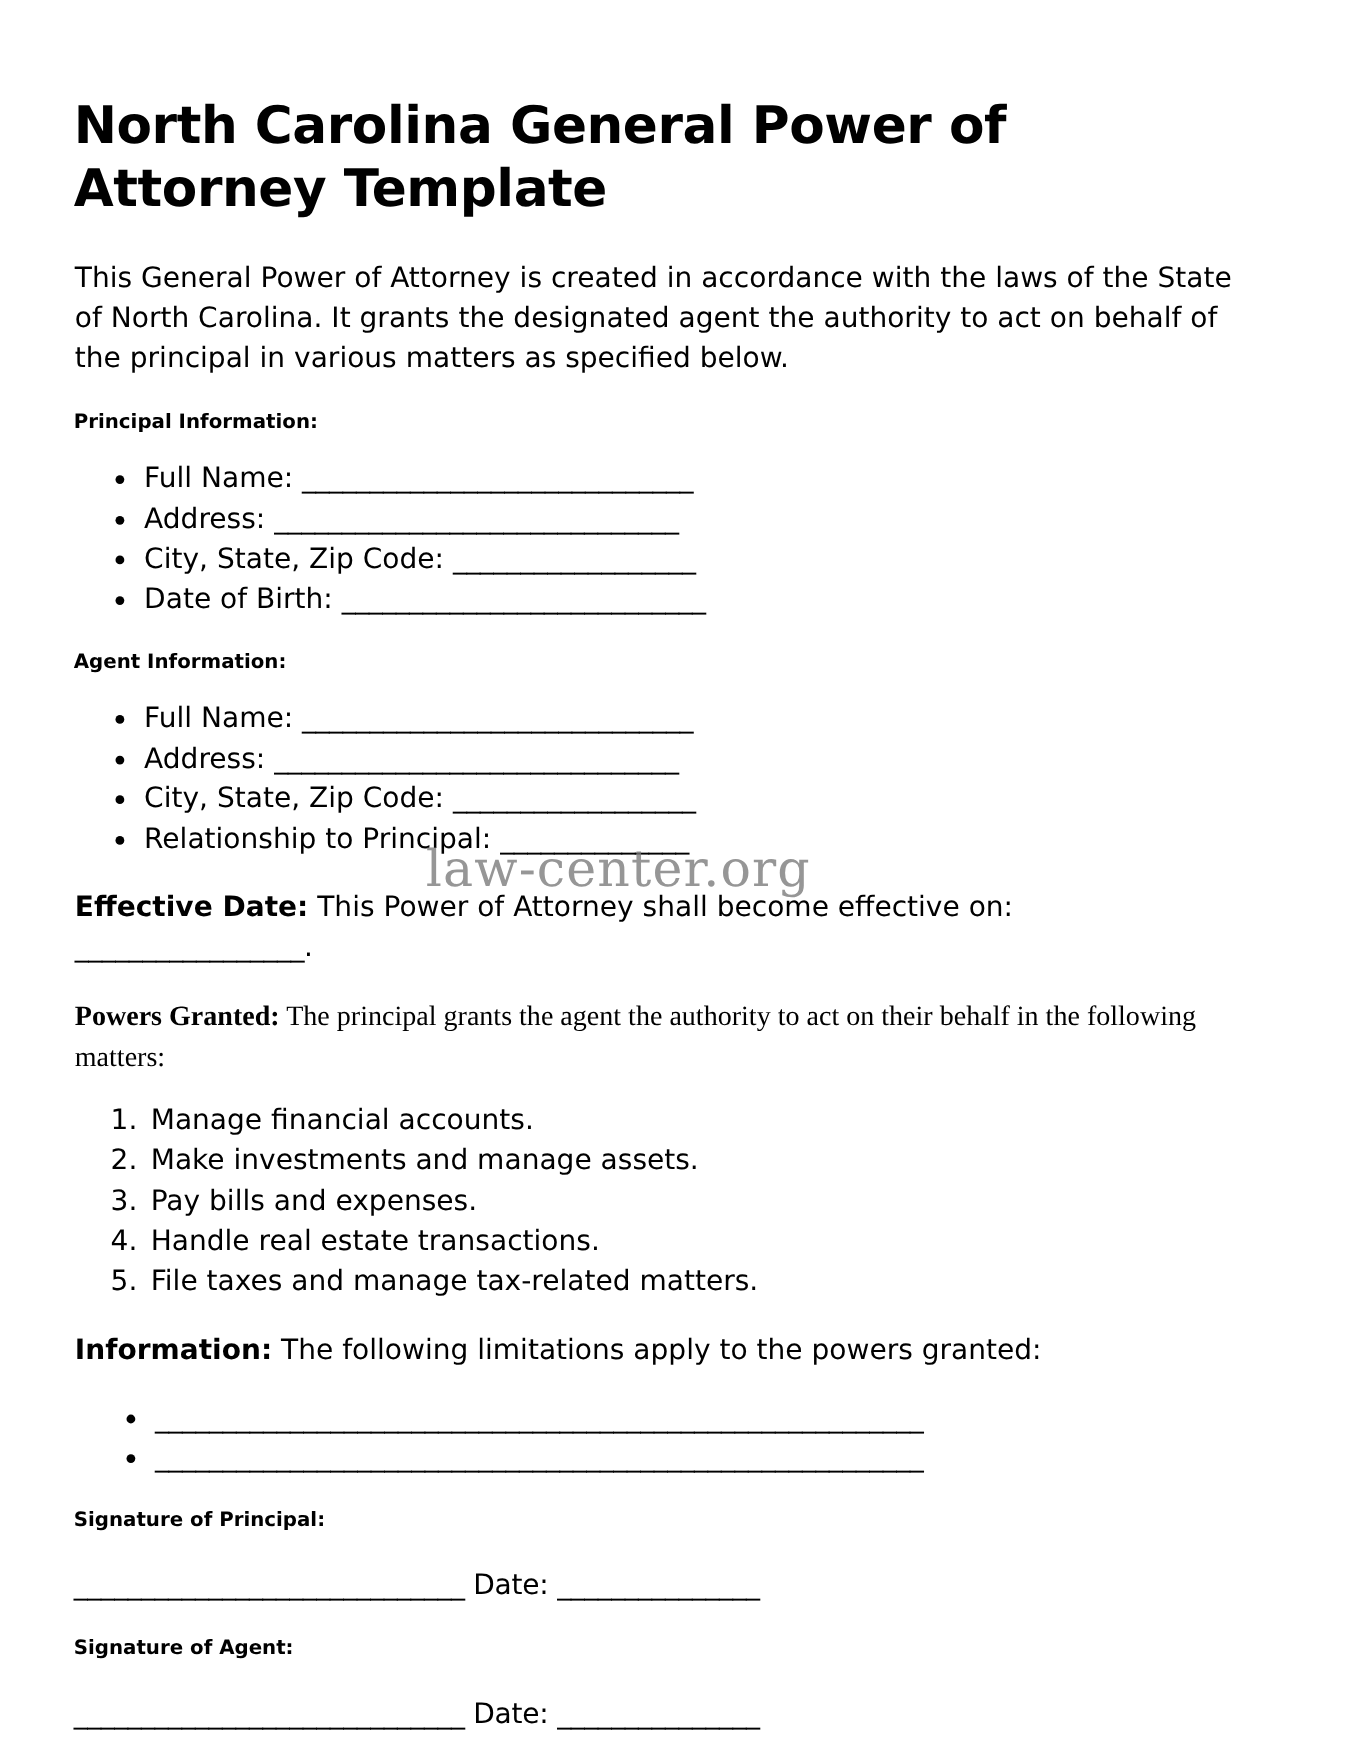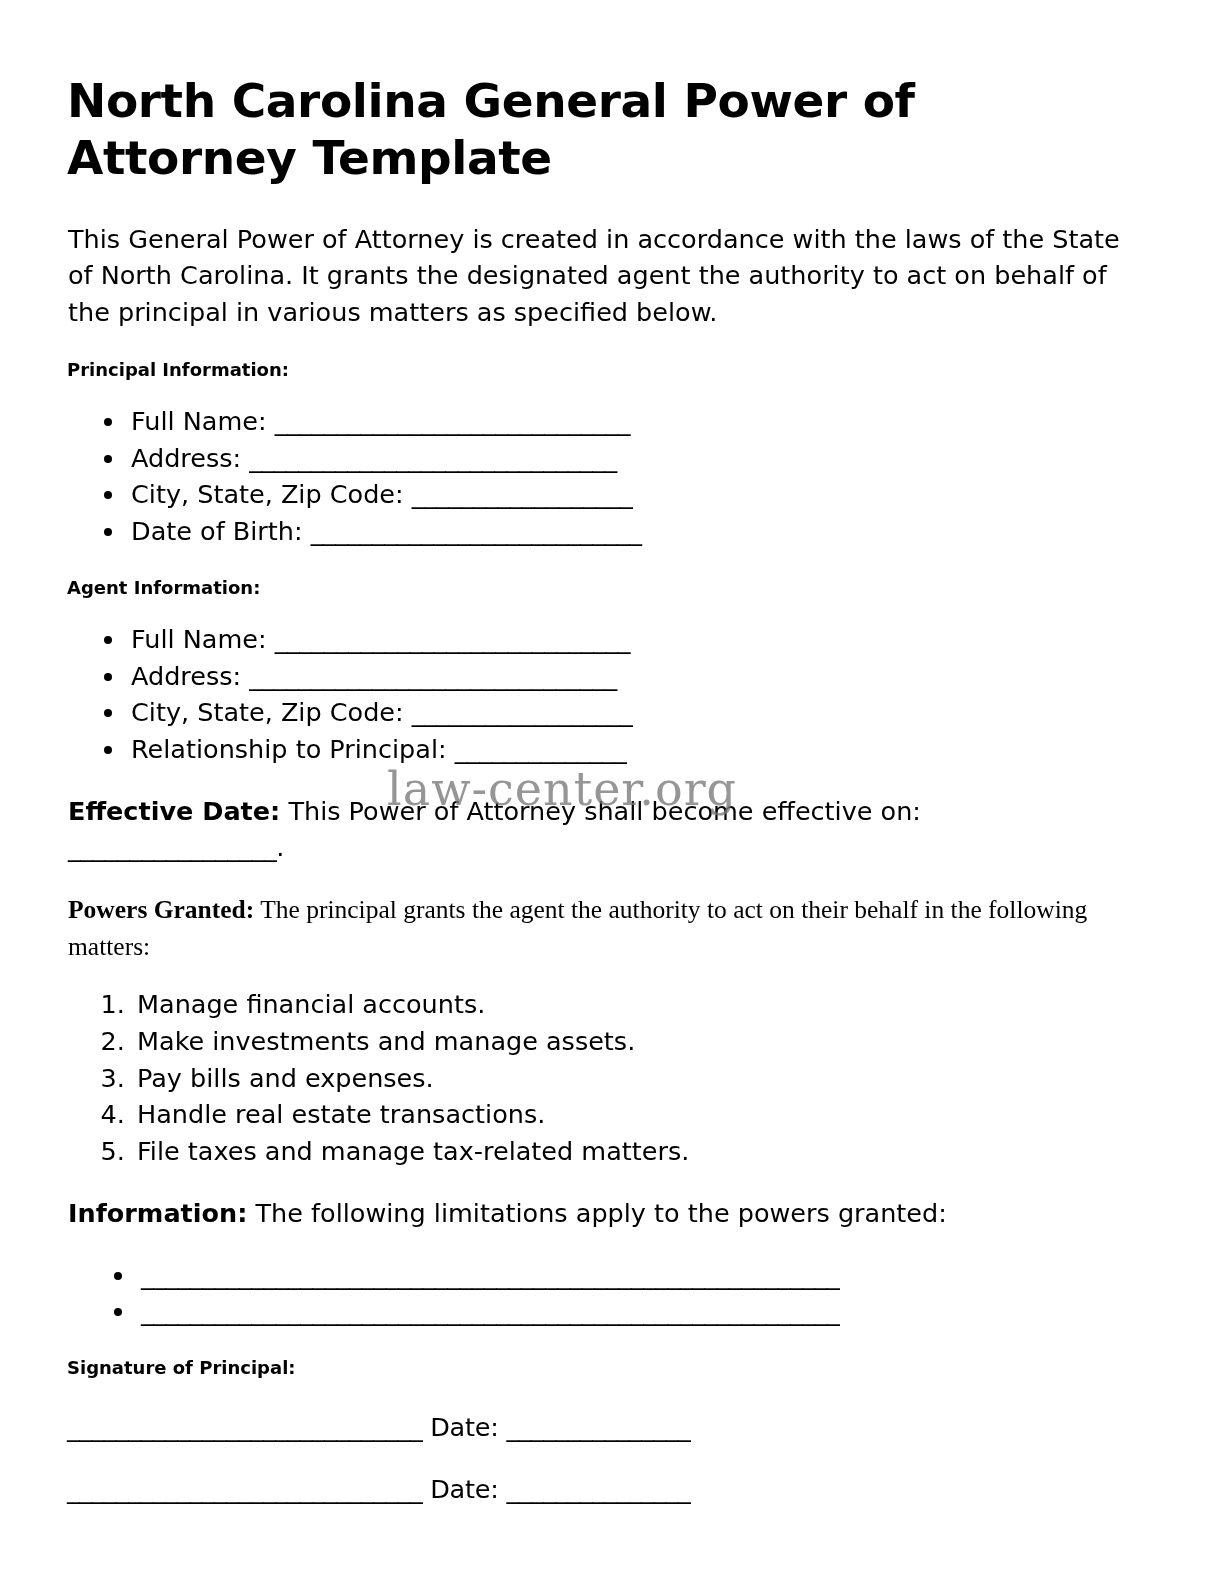--- a/index.html
+++ b/index.html
@@ -28,21 +28,21 @@
     top: 72px;
     width: 1075px;
   }
 
   
   .doc-title {
     font-size: 47px;
     font-weight: bold;
     line-height: 1.22;
     letter-spacing: -0.4px;
-    margin: 0 0 34px 0;
+    margin: 14px 0 34px 0;
     max-width: 940px;
   }
 
   
   .para {
     font-size: 25.5px;
     line-height: 1.44;
     margin: 0 0 26px 1px;
   }
   .para.tight {
@@ -179,18 +179,19 @@
         <span class="blank-long">_________________________________________________________</span>
       </li>
       <li>
         <span class="blank-long">_________________________________________________________</span>
       </li>
     </ul>
 
     <div class="section-heading sig">Signature of Principal:</div>
     <div class="sig-row"><span class="blank">_____________________________</span> <span>Date:</span> <span class="blank">_______________</span></div>
 
+    <div class="section-heading sig">Signature of Agent:</div>
     <div class="sig-row"><span class="blank">_____________________________</span> <span>Date:</span> <span class="blank">_______________</span></div>
 
   </div>
 
   <div class="watermark">law-center.org</div>
 </div>
 
 </body></html>

